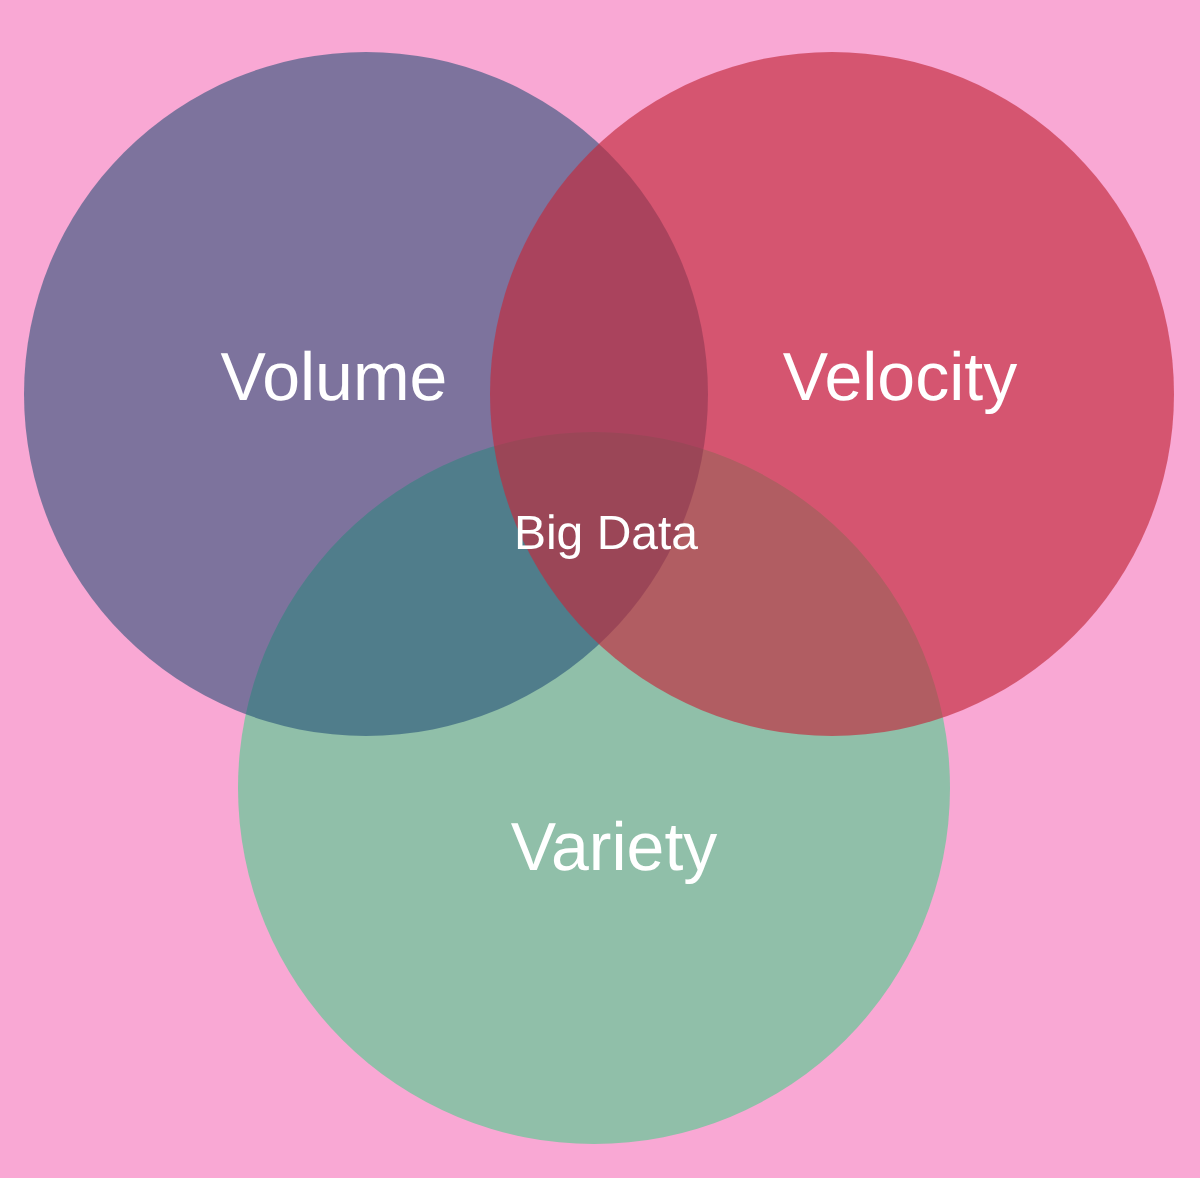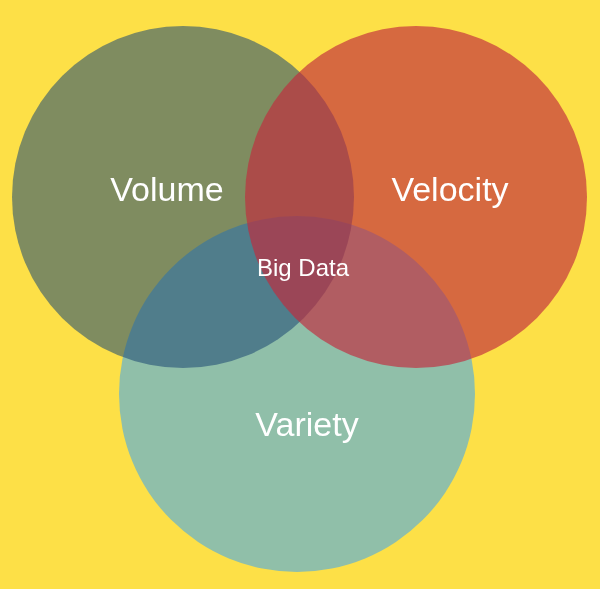--- a/index.html
+++ b/index.html
@@ -4,21 +4,21 @@
 <style>
   html, body {
     margin: 0;
     padding: 0;
     background: #ffffff;
   }
   .stage {
     position: relative;
     width: 600px;
     height: 589px;
-    background: #fde047;
+    background: #f9a8d4;
     overflow: hidden;
   }
   svg { display: block; }
   .set-label {
     font-family: "Liberation Sans", sans-serif;
     font-size: 34px;
     font-weight: 400;
     fill: #ffffff;
   }
   .center-label {

